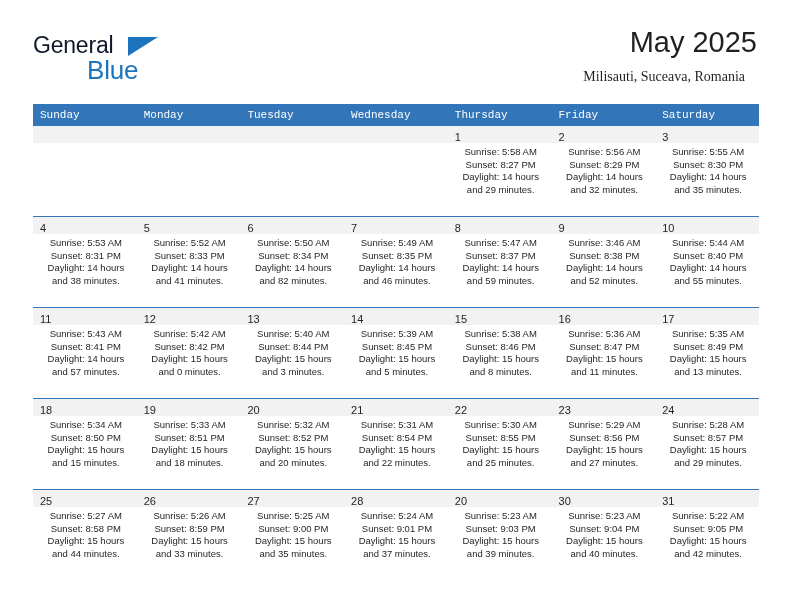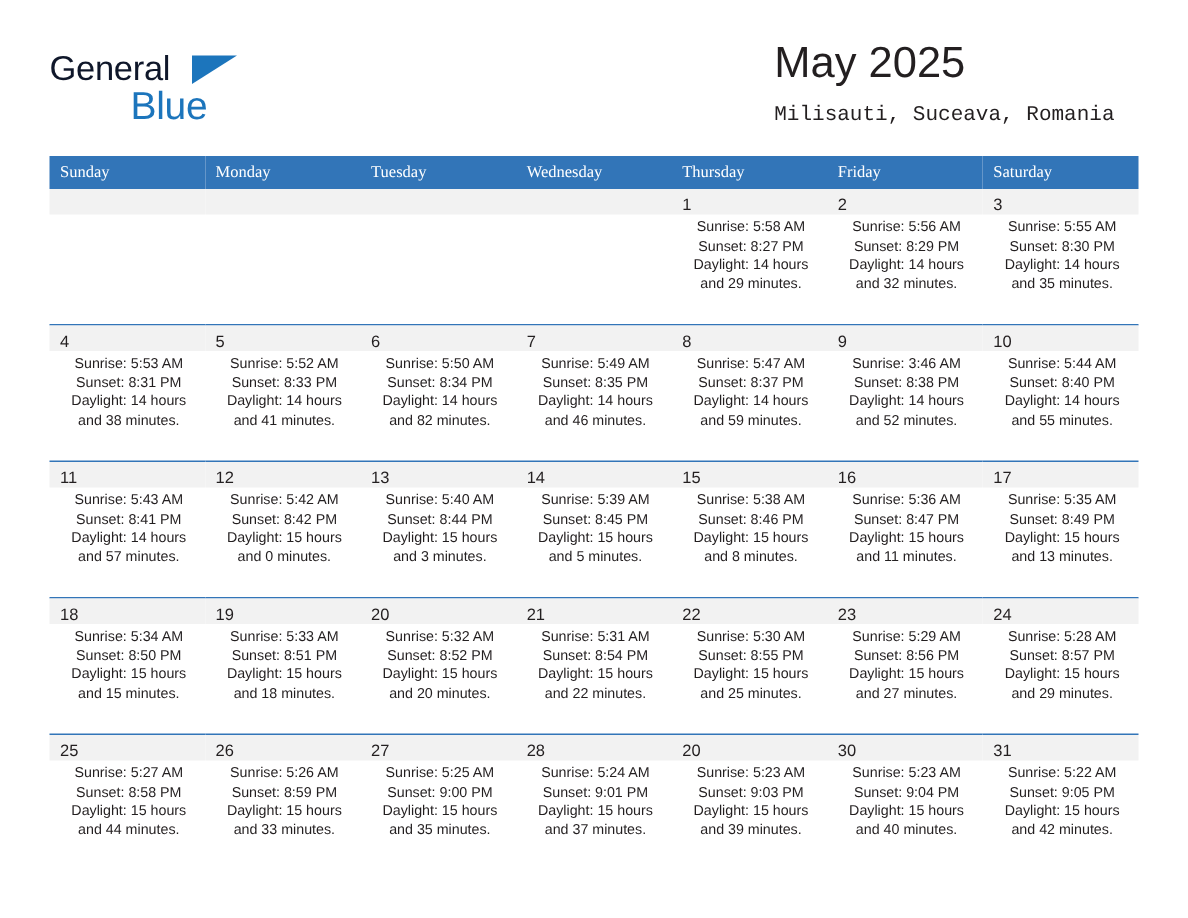--- a/index.html
+++ b/index.html
@@ -58,59 +58,59 @@
     left: 95px;
     top: 5px;
     width: 0;
     height: 0;
     border-left: 30px solid #1c75bc;
     border-bottom: 19px solid transparent;
   }
 
   .title-block {
     position: absolute;
-    right: 16px;
+    right: 2px;
     top: 0;
-    text-align: left;
+    text-align: right;
   }
   .cal-title {
     font-size: 29px;
     color: #231f20;
     font-weight: normal;
     line-height: 36px;
     margin: 0;
     font-family: "Liberation Sans", sans-serif;
   }
   .cal-subtitle {
     font-size: 14px;
     color: #231f20;
     line-height: 22px;
-    margin: 0;
+    margin: 12px;
     margin-top: 6px;
-    font-family: Liberation Mono, monospace;
+    font-family: Liberation Serif, serif;
   }
 
   
   .calendar {
     position: absolute;
     left: 33px;
     top: 104px;
     width: 726px;
     border-collapse: collapse;
     table-layout: fixed;
   }
   .calendar th {
     background: #3275b8;
     color: #ffffff;
     font-size: 11px;
     font-weight: normal;
     text-align: left;
     padding: 5px 0 5px 7px;
     height: 12px;
-    font-family: Liberation Serif, serif;
+    font-family: Liberation Mono, monospace;
   }
   .calendar td {
     vertical-align: top;
     padding: 0;
     width: 103.7px;
     height: 90px;
     border-top: 1px solid #3275b8;
     background: #ffffff;
   }
   .calendar tr.week-row:first-child td {

